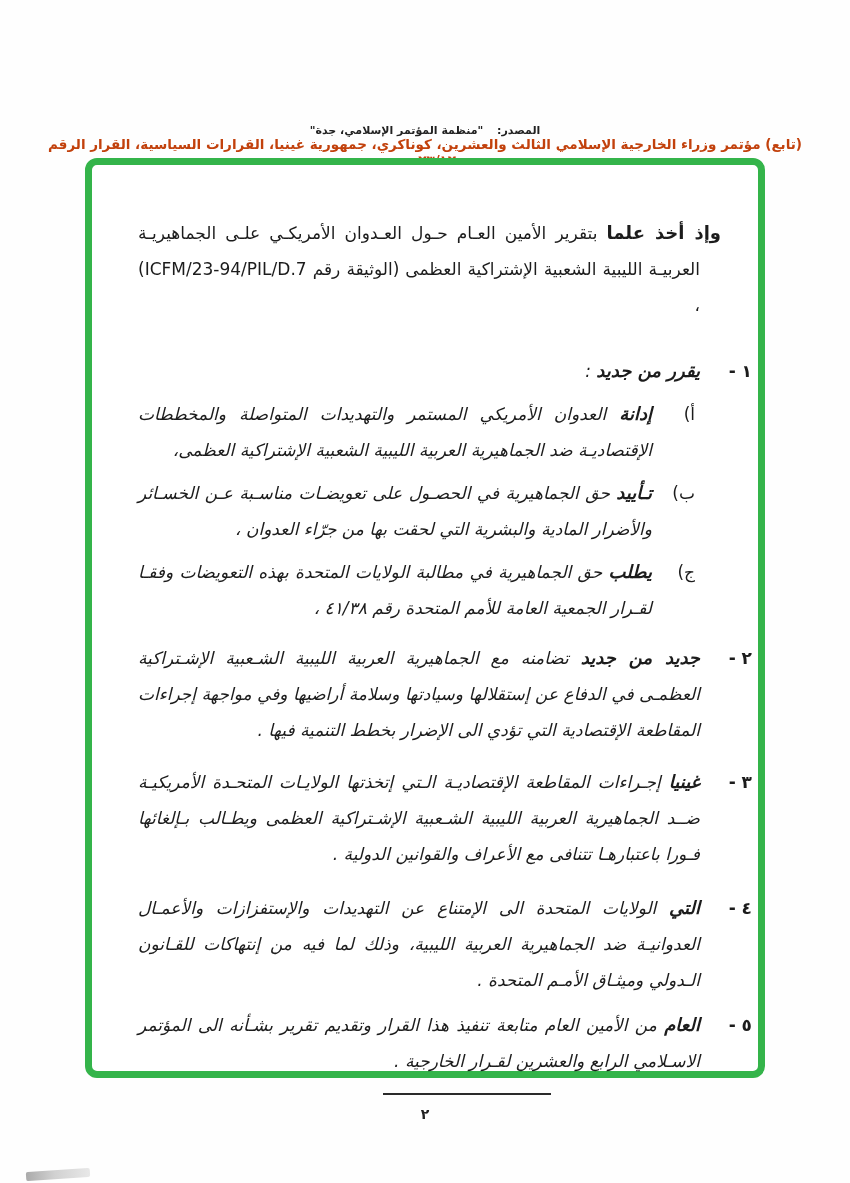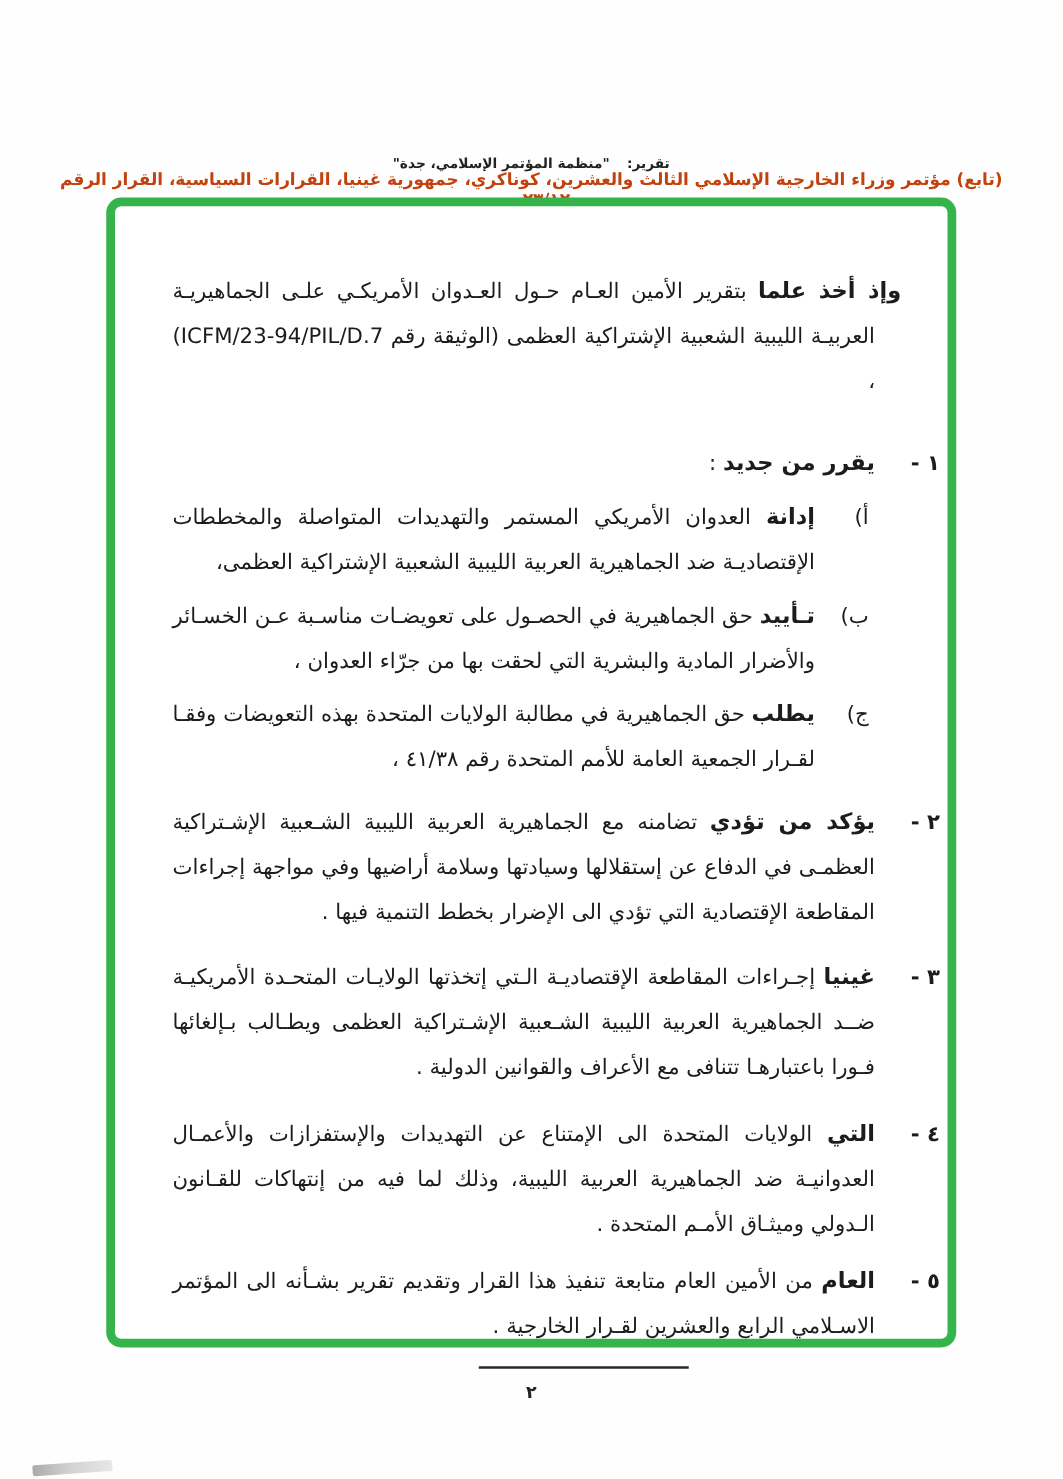--- a/index.html
+++ b/index.html
@@ -45,21 +45,21 @@
     margin: 0 52px 30px 0;
     text-indent: -21px; 
   }
   .lead { font-weight: bold; font-size: 18px; }
   .item { display: flex; }
   .item .marker {
     flex: 0 0 52px; width: 52px;
     white-space: nowrap;
   }
   .item.numbered .marker { font-weight: bold; }
-  .item .body { flex: 1; }
+  .item .body { flex: 1; font-style: italic; }
   .item.lettered { margin-right: 57px; }
   .item.lettered .marker { flex: 0 0 43px; width: 43px; font-weight: normal; }
   .mb7  { margin-bottom: 7px; }
   .mb14 { margin-bottom: 14px; }
   .mb16 { margin-bottom: 16px; }
   .mb18 { margin-bottom: 18px; }
   .mb9  { margin-bottom: 9px; }
   .divider {
     width: 168px; height: 0;
     border-top: 2.5px solid #2a2a2a;
@@ -76,21 +76,21 @@
     background: linear-gradient(93deg, #7d7d7d 0%, #b9b9b9 45%, #dcdcdc 100%);
     transform: rotate(-4deg);
     opacity: 0.65; border-radius: 2px;
   }
 </style>
 </head>
 <body>
 
 <div class="hdr1">(تابع) مؤتمر وزراء الخارجية الإسلامي الثالث والعشرين، كوناكري، جمهورية غينيا، القرارات السياسية، القرار الرقم ٢٣/١٢-س</div>
 <div class="hdr2">
-  <span>تقرير:</span>
+  <span>المصدر:</span>
   <span class="src-val">"منظمة المؤتمر الإسلامي، جدة"</span>
 </div>
 
 <div class="frame">
   <div class="content">
 
     <p class="preamble"><span class="lead">وإذ أخذ علما</span> <span>بتقرير الأمين العـام حـول العـدوان الأمريكـي علـى الجماهيريـة العربيـة الليبية الشعبية الإشتراكية العظمى (الوثيقة رقم ICFM/23-94/PIL/D.7) ،</span></p>
 
     <div class="item numbered mb7">
       <span class="marker">١ -</span>
@@ -107,21 +107,21 @@
       <div class="body"><span class="lead">تـأييد</span> <span>حق الجماهيرية في الحصـول على تعويضـات مناسـبة عـن الخسـائر والأضرار المادية والبشرية التي لحقت بها من جرّاء العدوان ،</span></div>
     </div>
 
     <div class="item lettered mb14">
       <span class="marker">ج)</span>
       <div class="body"><span class="lead">يطلب</span> <span>حق الجماهيرية في مطالبة الولايات المتحدة بهذه التعويضات وفقـا لقـرار الجمعية العامة للأمم المتحدة رقم ٤١/٣٨ ،</span></div>
     </div>
 
     <div class="item numbered mb16">
       <span class="marker">٢ -</span>
-      <div class="body"><span class="lead">يؤكد من تؤدي</span> <span>تضامنه مع الجماهيرية العربية الليبية الشـعبية الإشـتراكية العظمـى في الدفاع عن إستقلالها وسيادتها وسلامة أراضيها وفي مواجهة إجراءات المقاطعة الإقتصادية التي تؤدي الى الإضرار بخطط التنمية فيها .</span></div>
+      <div class="body"><span class="lead">جديد من جديد</span> <span>تضامنه مع الجماهيرية العربية الليبية الشـعبية الإشـتراكية العظمـى في الدفاع عن إستقلالها وسيادتها وسلامة أراضيها وفي مواجهة إجراءات المقاطعة الإقتصادية التي تؤدي الى الإضرار بخطط التنمية فيها .</span></div>
     </div>
 
     <div class="item numbered mb18">
       <span class="marker">٣ -</span>
       <div class="body"><span class="lead">غينيا</span> <span>إجـراءات المقاطعة الإقتصاديـة الـتي إتخذتها الولايـات المتحـدة الأمريكيـة ضــد الجماهيرية العربية الليبية الشـعبية الإشـتراكية العظمى ويطـالب بـإلغائها فـورا باعتبارهـا تتنافى مع الأعراف والقوانين الدولية .</span></div>
     </div>
 
     <div class="item numbered mb9">
       <span class="marker">٤ -</span>
       <div class="body"><span class="lead">التي</span> <span>الولايات المتحدة الى الإمتناع عن التهديدات والإستفزازات والأعمـال العدوانيـة ضد الجماهيرية العربية الليبية، وذلك لما فيه من إنتهاكات للقـانون الـدولي وميثـاق الأمـم المتحدة .</span></div>

